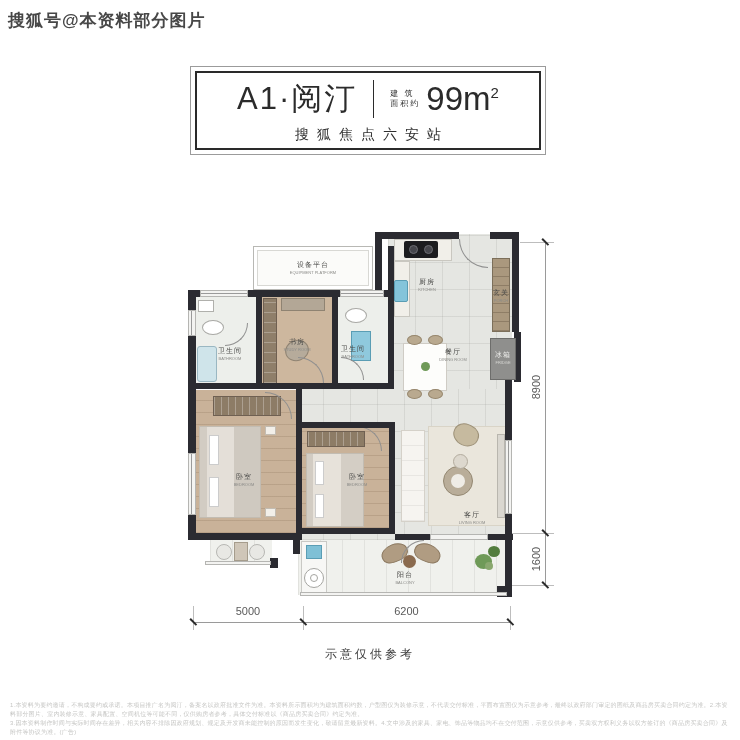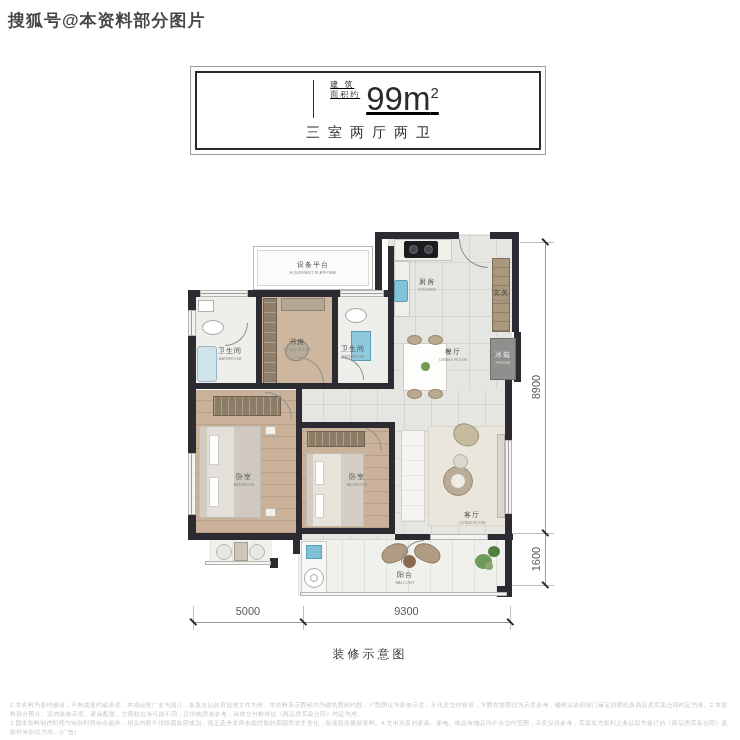--- a/index.html
+++ b/index.html
@@ -7,21 +7,21 @@
 
   
   #watermark { position:absolute; left:8px; top:9px; font-size:17px; font-weight:bold; color:#474747; letter-spacing:1px; }
 
   
   #title-card { position:absolute; left:190px; top:66px; width:356px; height:89px; border:1px solid #9b9b9b; padding:4px; background:#fff; }
   #title-card-inner { width:100%; height:100%; border:2px solid #2a2a2a; display:flex; flex-direction:column; align-items:center; justify-content:center; }
   #title-row { display:flex; align-items:center; }
   #unit-name { font-size:31px; color:#2b2b2b; letter-spacing:2px; font-weight:400; }
   #title-divider { width:1px; height:38px; background:#2b2b2b; margin:0 16px; }
-  #area-block { display:flex; align-items:flex-start;text-decoration:underline; }
+  #area-block { display:flex; align-items:center; }
   #area-prefix { display:flex; flex-direction:column; justify-content:center; margin-right:6px; }
   #area-prefix div { font-size:8px; color:#2b2b2b; letter-spacing:2px; line-height:10px; }
   #area-value { font-size:33px; color:#2b2b2b; }
   #area-value sup { font-size:15px; }
   #layout-subtitle { font-size:14px; color:#2f2f2f; letter-spacing:8px; margin-top:6px; text-indent:8px; }
 
   
   #plan { position:absolute; left:185px; top:228px; width:345px; height:378px; }
   .wall { position:absolute; background:#2b2b31; z-index:6; }
   .win { position:absolute; background:linear-gradient(#f3f3f1 38%, #9a9a9a 38%, #9a9a9a 56%, #f3f3f1 56%); z-index:7; border:1px solid #b5b5b2; }
@@ -54,30 +54,31 @@
   #footer div { font-size:6px; color:#c6c6c4; line-height:9px; letter-spacing:.2px; }
 </style>
 </head>
 <body>
 
 <div id="watermark">搜狐号@本资料部分图片</div>
 
 <div id="title-card">
   <div id="title-card-inner">
     <div id="title-row">
+      <span id="unit-name">A1·阅汀</span>
       <span id="title-divider"></span>
       <span id="area-block">
         <span id="area-prefix">
           <div>建 筑</div>
           <div>面积约</div>
         </span>
         <span id="area-value"><span>99m</span><sup>2</sup></span>
       </span>
     </div>
-    <div id="layout-subtitle">三室两厅两卫</div>
+    <div id="layout-subtitle">搜狐焦点六安站</div>
   </div>
 </div>
 
 <div id="plan">
 
   <div class="floor-tile" style="left:203px;top:6px;width:124px;height:164px;"></div>
   <div class="floor-tile" style="left:111px;top:161px;width:211px;height:151px;"></div>
   <div class="floor-tile" style="left:11px;top:69px;width:60px;height:88px;background:#edefeb;"></div>
   <div class="floor-wood" style="left:77px;top:69px;width:70px;height:88px;background:#cdb79e;"></div>
   <div class="floor-tile" style="left:153px;top:69px;width:50px;height:88px;background:#edefeb;"></div>
@@ -262,20 +263,20 @@
 <div class="dim-text rot" style="left:516px;top:553px;width:40px;">1600</div>
 
 <div class="dim-line" style="left:193px;top:622px;width:318px;height:1px;"></div>
 <div class="dim-ext" style="left:193px;top:606px;width:1px;height:24px;"></div>
 <div class="dim-ext" style="left:303px;top:606px;width:1px;height:24px;"></div>
 <div class="dim-ext" style="left:510px;top:606px;width:1px;height:24px;"></div>
 <div class="dim-tick" style="left:189px;top:621px;"></div>
 <div class="dim-tick" style="left:299px;top:621px;"></div>
 <div class="dim-tick" style="left:506px;top:621px;"></div>
 <div class="dim-text" style="left:193px;top:605px;width:110px;">5000</div>
-<div class="dim-text" style="left:303px;top:605px;width:207px;">9300</div>
-
-<div id="caption">装修示意图</div>
+<div class="dim-text" style="left:303px;top:605px;width:207px;">6200</div>
+
+<div id="caption">示意仅供参考</div>
 
 <div id="footer">
   <div>1.本资料为要约邀请，不构成要约或承诺。本项目推广名为阅汀，备案名以政府批准文件为准。本资料所示面积均为建筑面积约数，户型图仅为装修示意，不代表交付标准，平面布置图仅为示意参考，最终以政府部门审定的图纸及商品房买卖合同约定为准。2.本资料部分图片、室内装修示意、家具配置、空间机位等可能不同，仅供购房者参考，具体交付标准以《商品房买卖合同》约定为准。</div>
   <div>3.因本资料制作时间与实际时间存在差异，相关内容不排除因政府规划、规定及开发商未能控制的原因而发生变化，敬请留意最新资料。4.文中涉及的家具、家电、饰品等物品均不在交付范围，示意仅供参考，买卖双方权利义务以双方签订的《商品房买卖合同》及附件等协议为准。(广告)</div>
 </div>
 
 </body></html>

